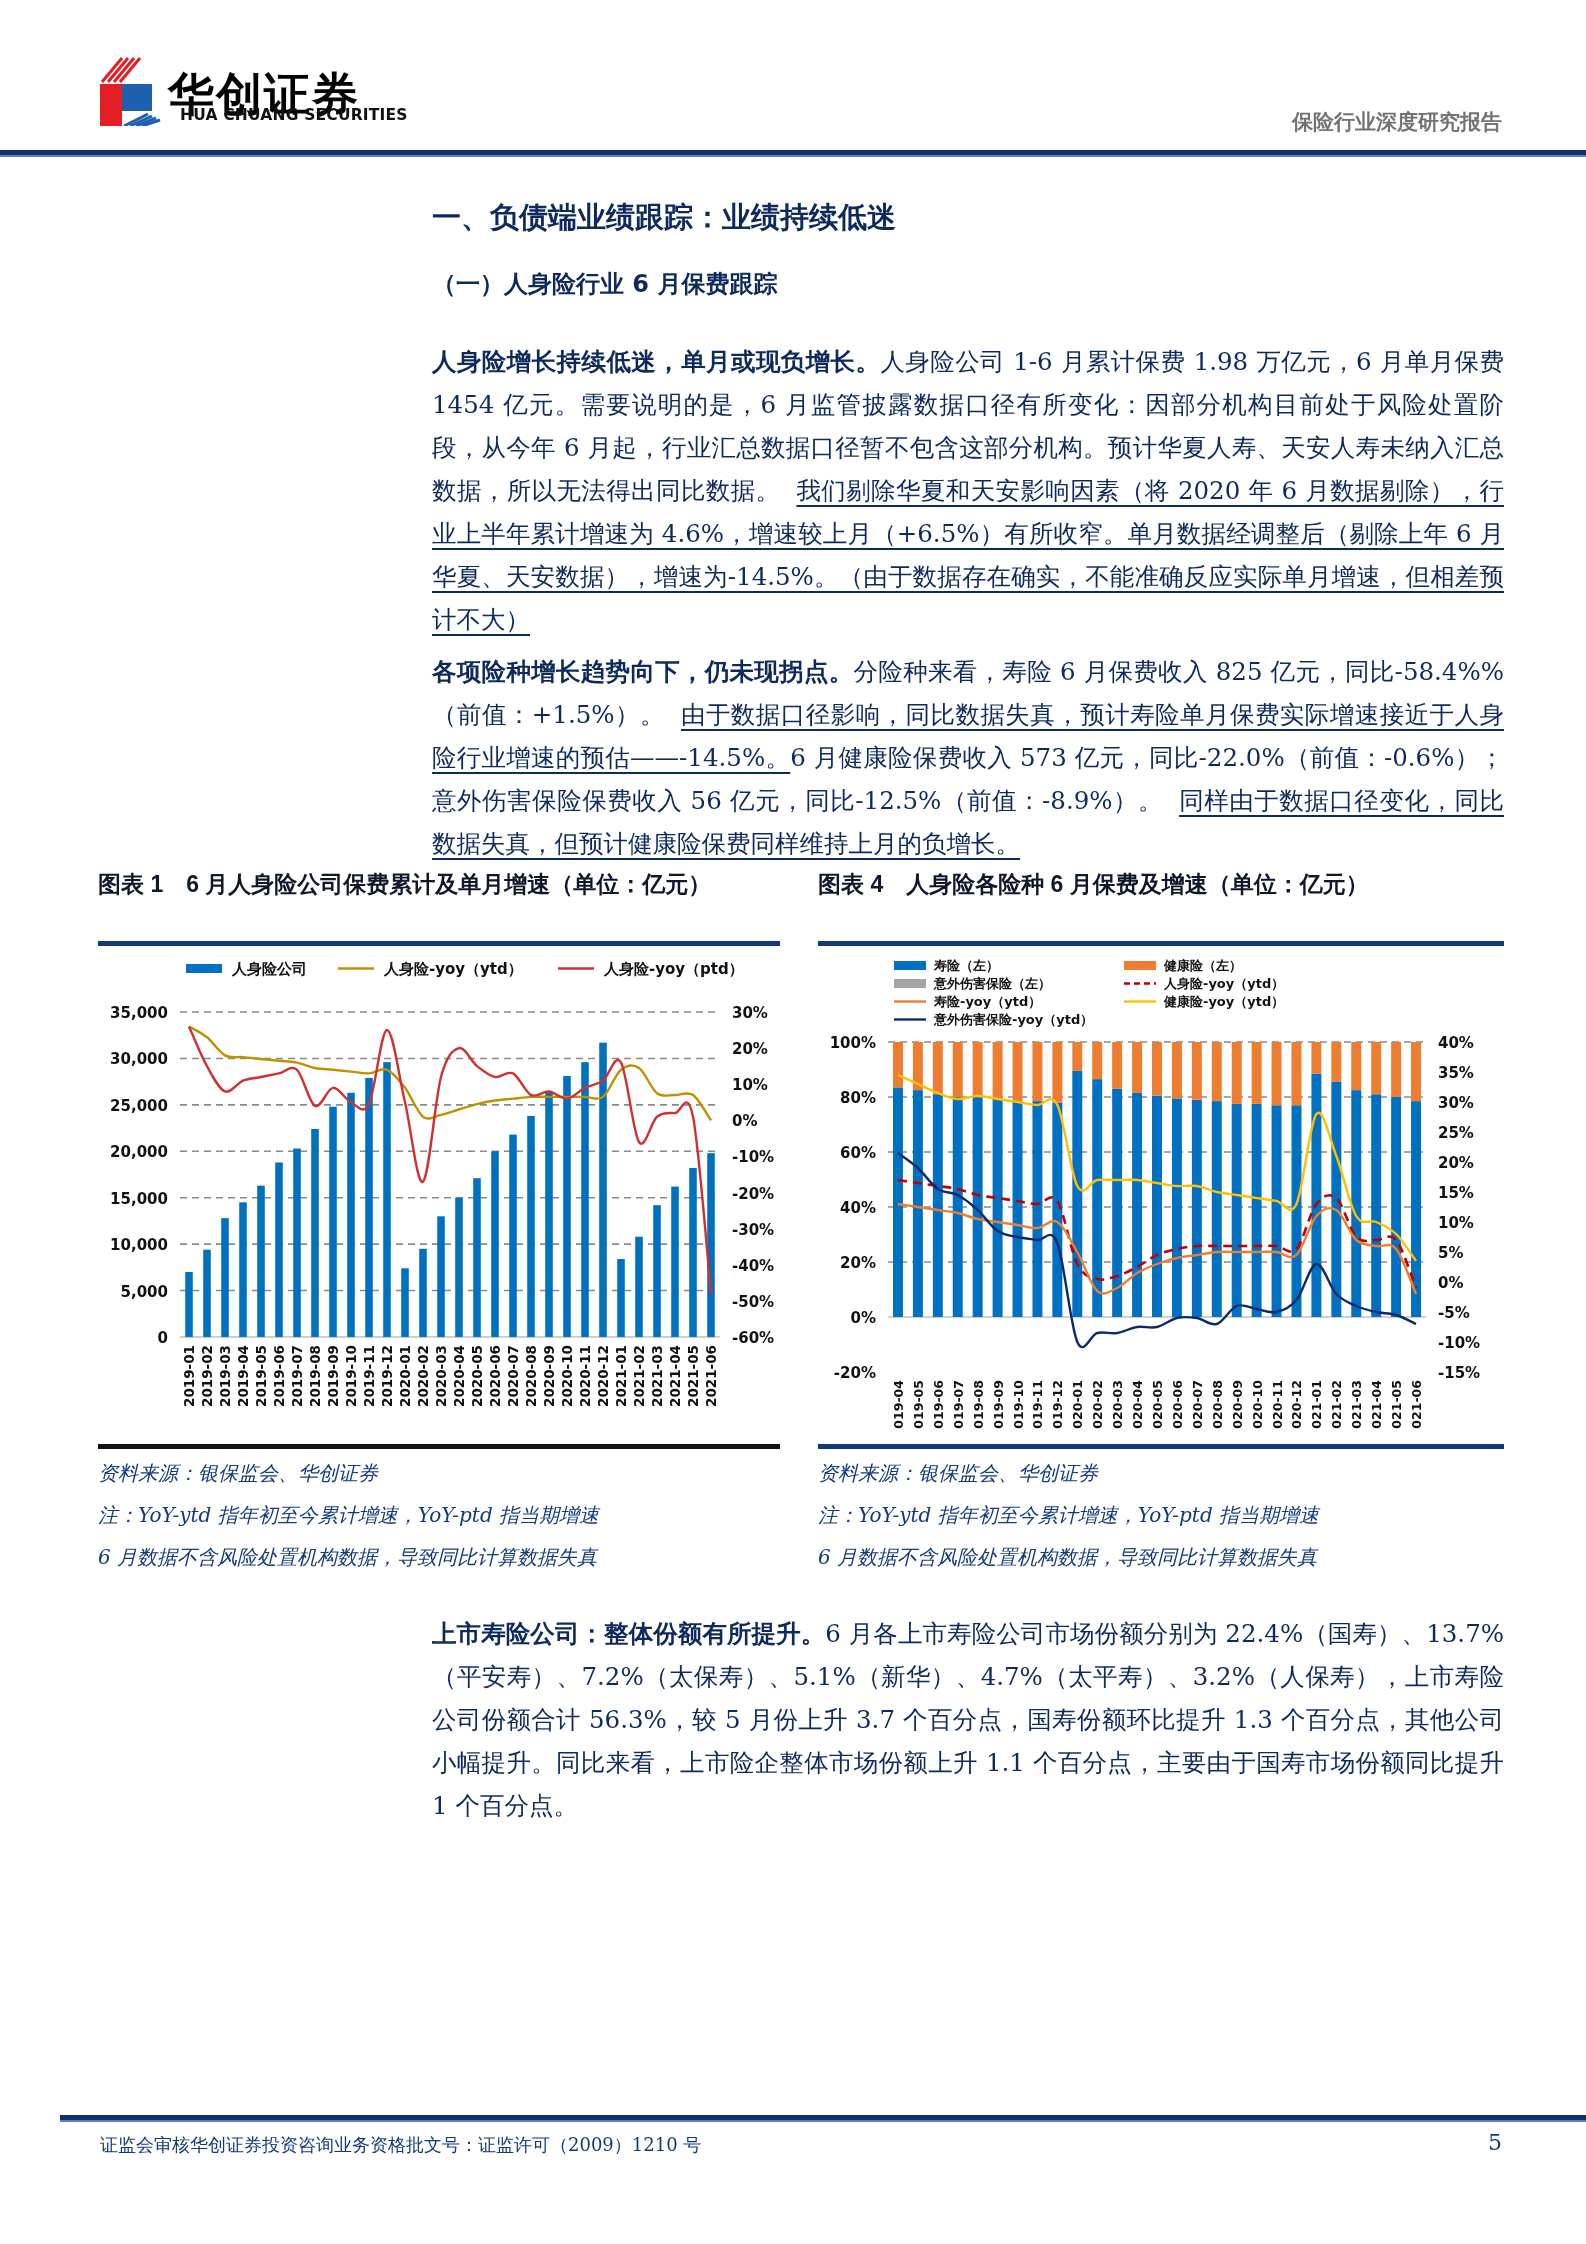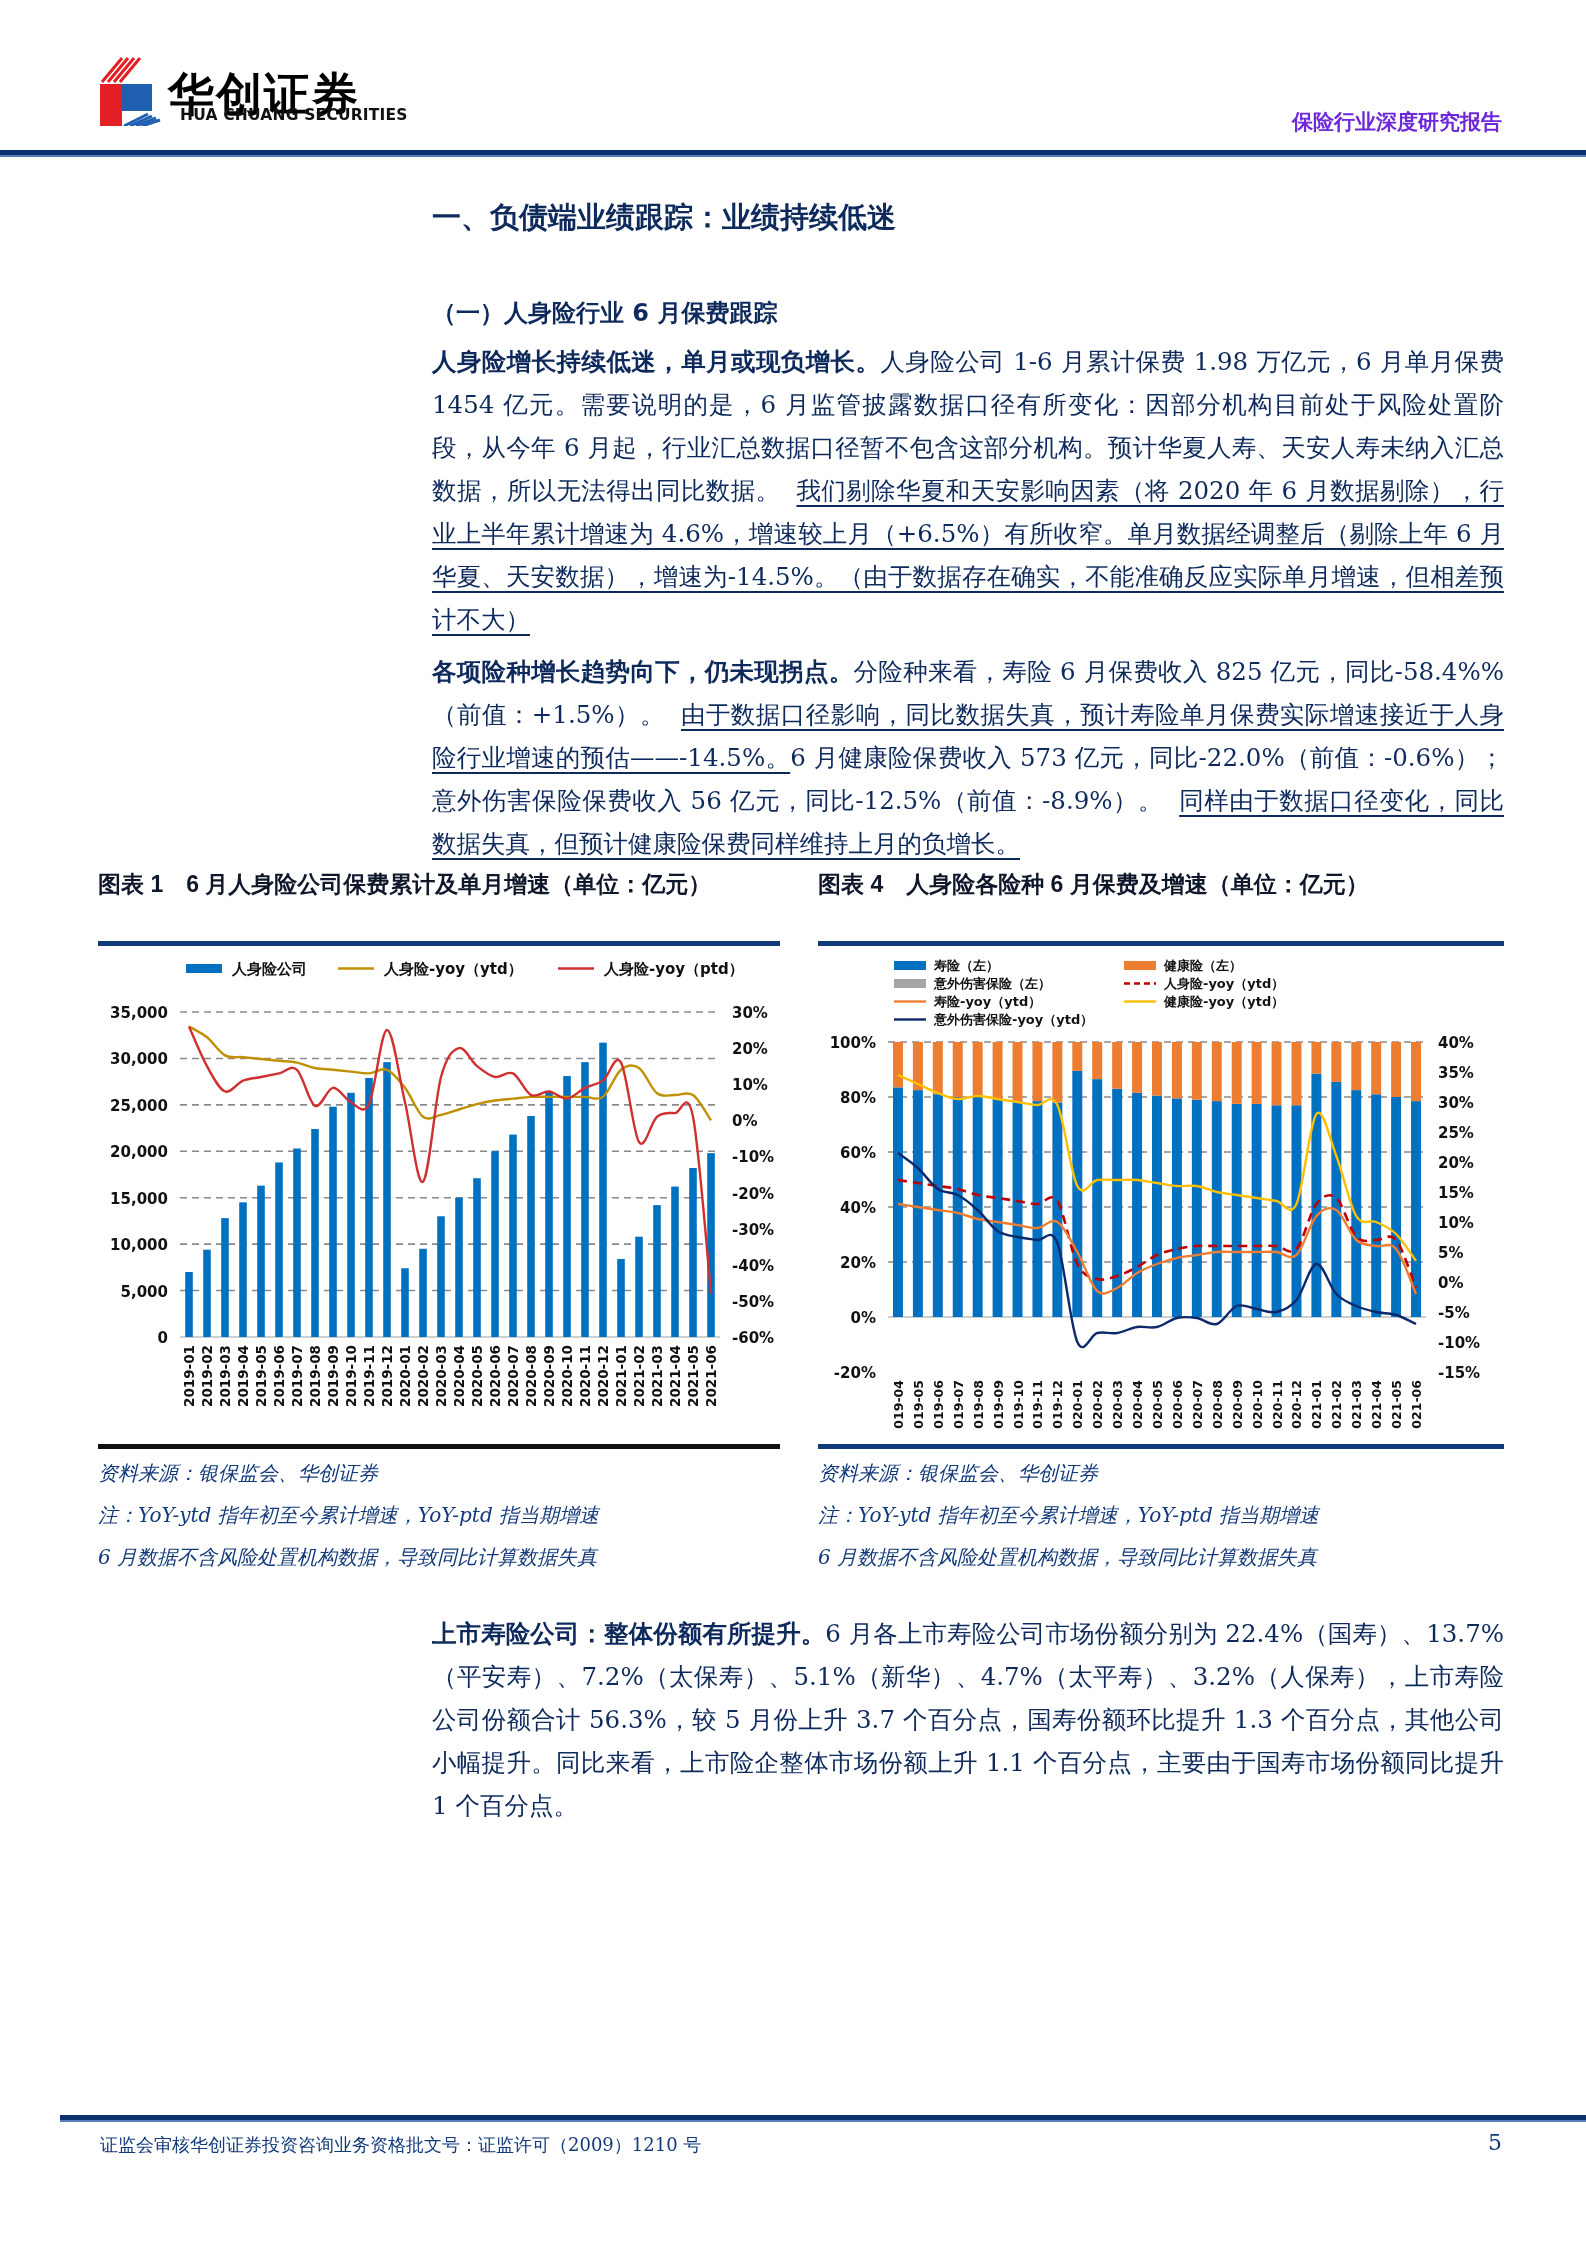--- a/index.html
+++ b/index.html
@@ -2,24 +2,24 @@
 <html><head>
 <meta charset="utf-8">
 <style>
   html, body { margin:0; padding:0; background:#fff; }
   body { width:1586px; height:2244px; position:relative; overflow:hidden;
          font-family:"DejaVu Serif","Liberation Serif",serif; color:#1a1a1a; }
   .abs { position:absolute; }
   .logo-mark { left:100px; top:56px; width:80px; height:70px; }
   .logo-cn { left:168px; top:52px; font-family:"DejaVu Sans","Liberation Sans",sans-serif; font-weight:bold; font-size:46px; letter-spacing:2px; color:#000000; line-height:56px;margin-top:14px; }
   .logo-en { left:180px; top:106px; font-family:"DejaVu Sans","Liberation Sans",sans-serif; font-weight:bold; font-size:15.5px; color:#111; letter-spacing:0.2px; }
-  .header-title { right:84px; top:108px; font-size:21px; font-weight:bold; color:#6d28d9; }
+  .header-title { right:84px; top:108px; font-size:21px; font-weight:bold; color:#737373; }
   .header-rule { left:0; top:150px; width:1586px; height:5px; background:#0e3270; border-bottom:2px solid #5b7fb8; }
   .h1 { left:432px; top:198px; font-size:29px; font-weight:bold; color:#0e2a5c; font-family:"DejaVu Sans","Liberation Sans",sans-serif; }
-  .h2 { left:432px; top:297px; font-size:24px; font-weight:bold; color:#0e2a5c; font-family:"DejaVu Sans","Liberation Sans",sans-serif; }
+  .h2 { left:432px; top:268px; font-size:24px; font-weight:bold; color:#0e2a5c; font-family:"DejaVu Sans","Liberation Sans",sans-serif; }
   .para { left:432px; width:1072px; font-size:24.5px; line-height:43px; color:#0e2a5c; text-align:justify; }
   .para b { font-family:"DejaVu Sans","Liberation Sans",sans-serif; font-weight:bold; }
   .ul { text-decoration:underline; text-decoration-color:#0e2a5c; text-underline-offset:6px; text-decoration-thickness:2px;margin-left:16px; }
   .fig-title { font-size:23px; font-weight:bold; color:#0f172a; line-height:36px; font-family:Liberation Sans, sans-serif; }
   .fig-rule { height:5px; background:#123a7a; }
   .src-rule-black { height:5px; background:#111; }
   .src-rule-blue { height:5px; background:#123a7a; }
   .note { font-size:20px; font-style:italic; color:#123a7a; line-height:42px; }
   .footer-rule { left:60px; top:2115px; width:1526px; height:5px; background:#0e3270; border-bottom:2px solid #5b7fb8; }
   .footer-text { left:100px; top:2133px; font-size:18px; color:#123a7a; }

